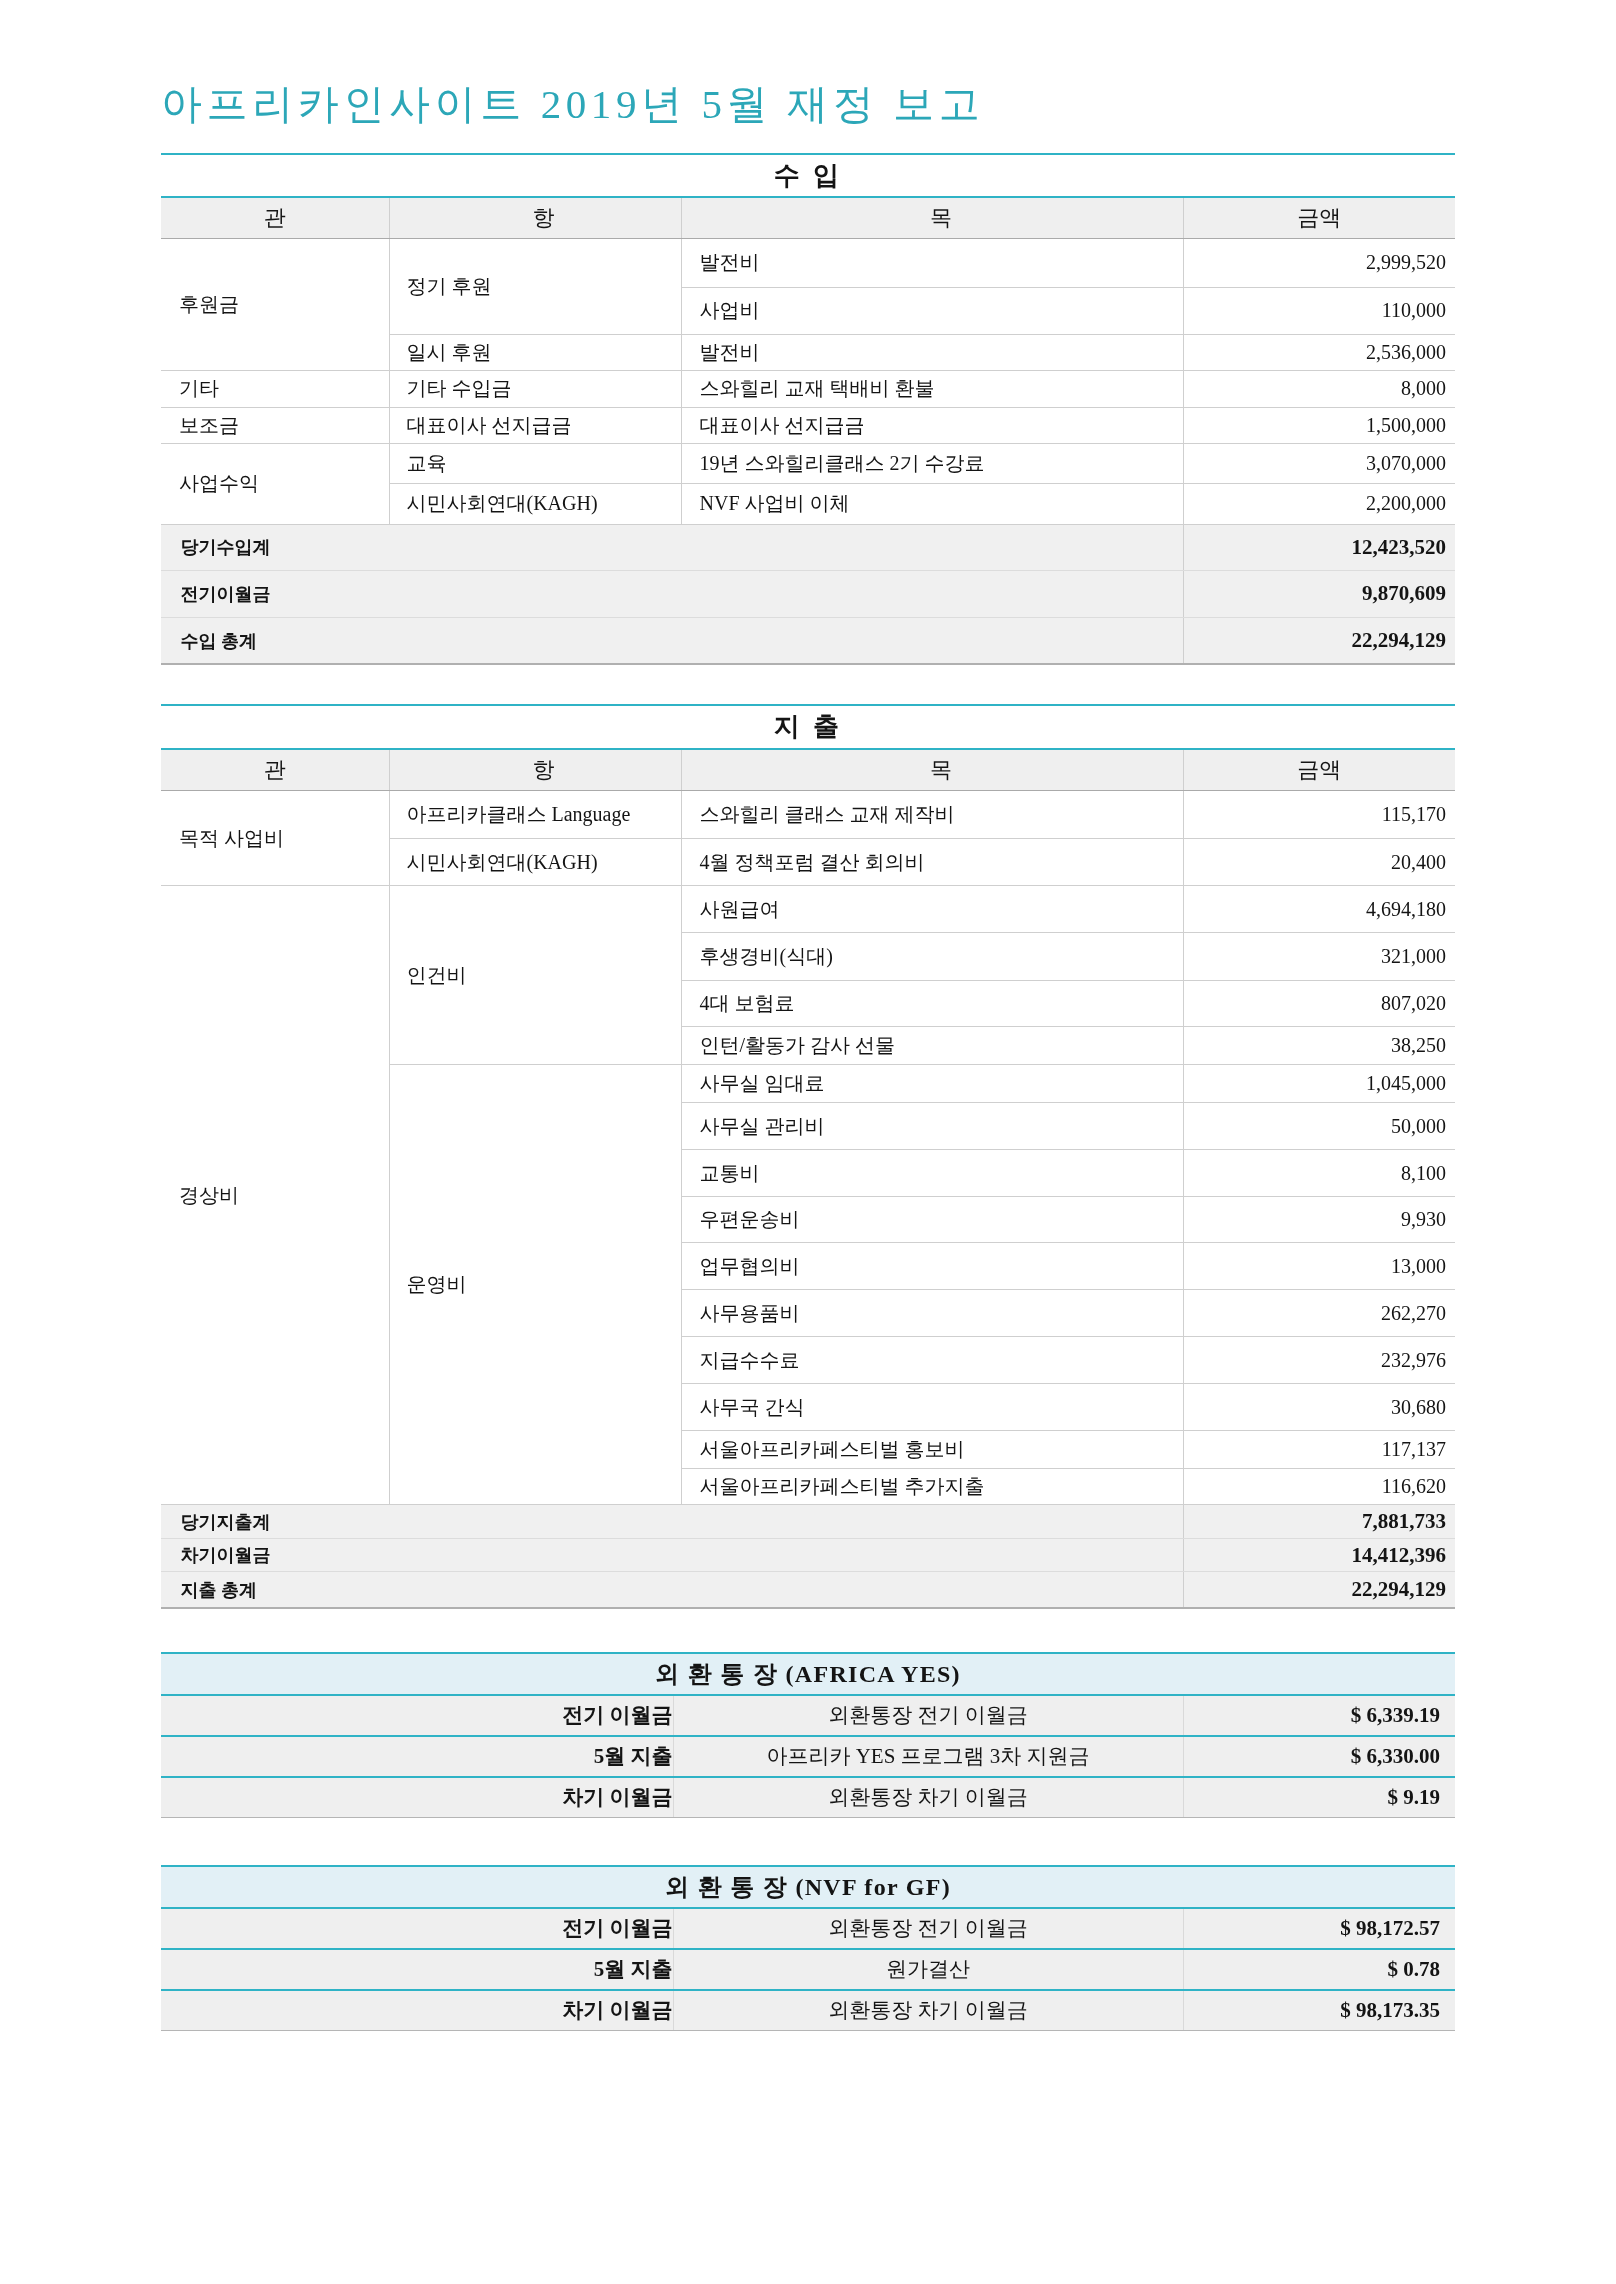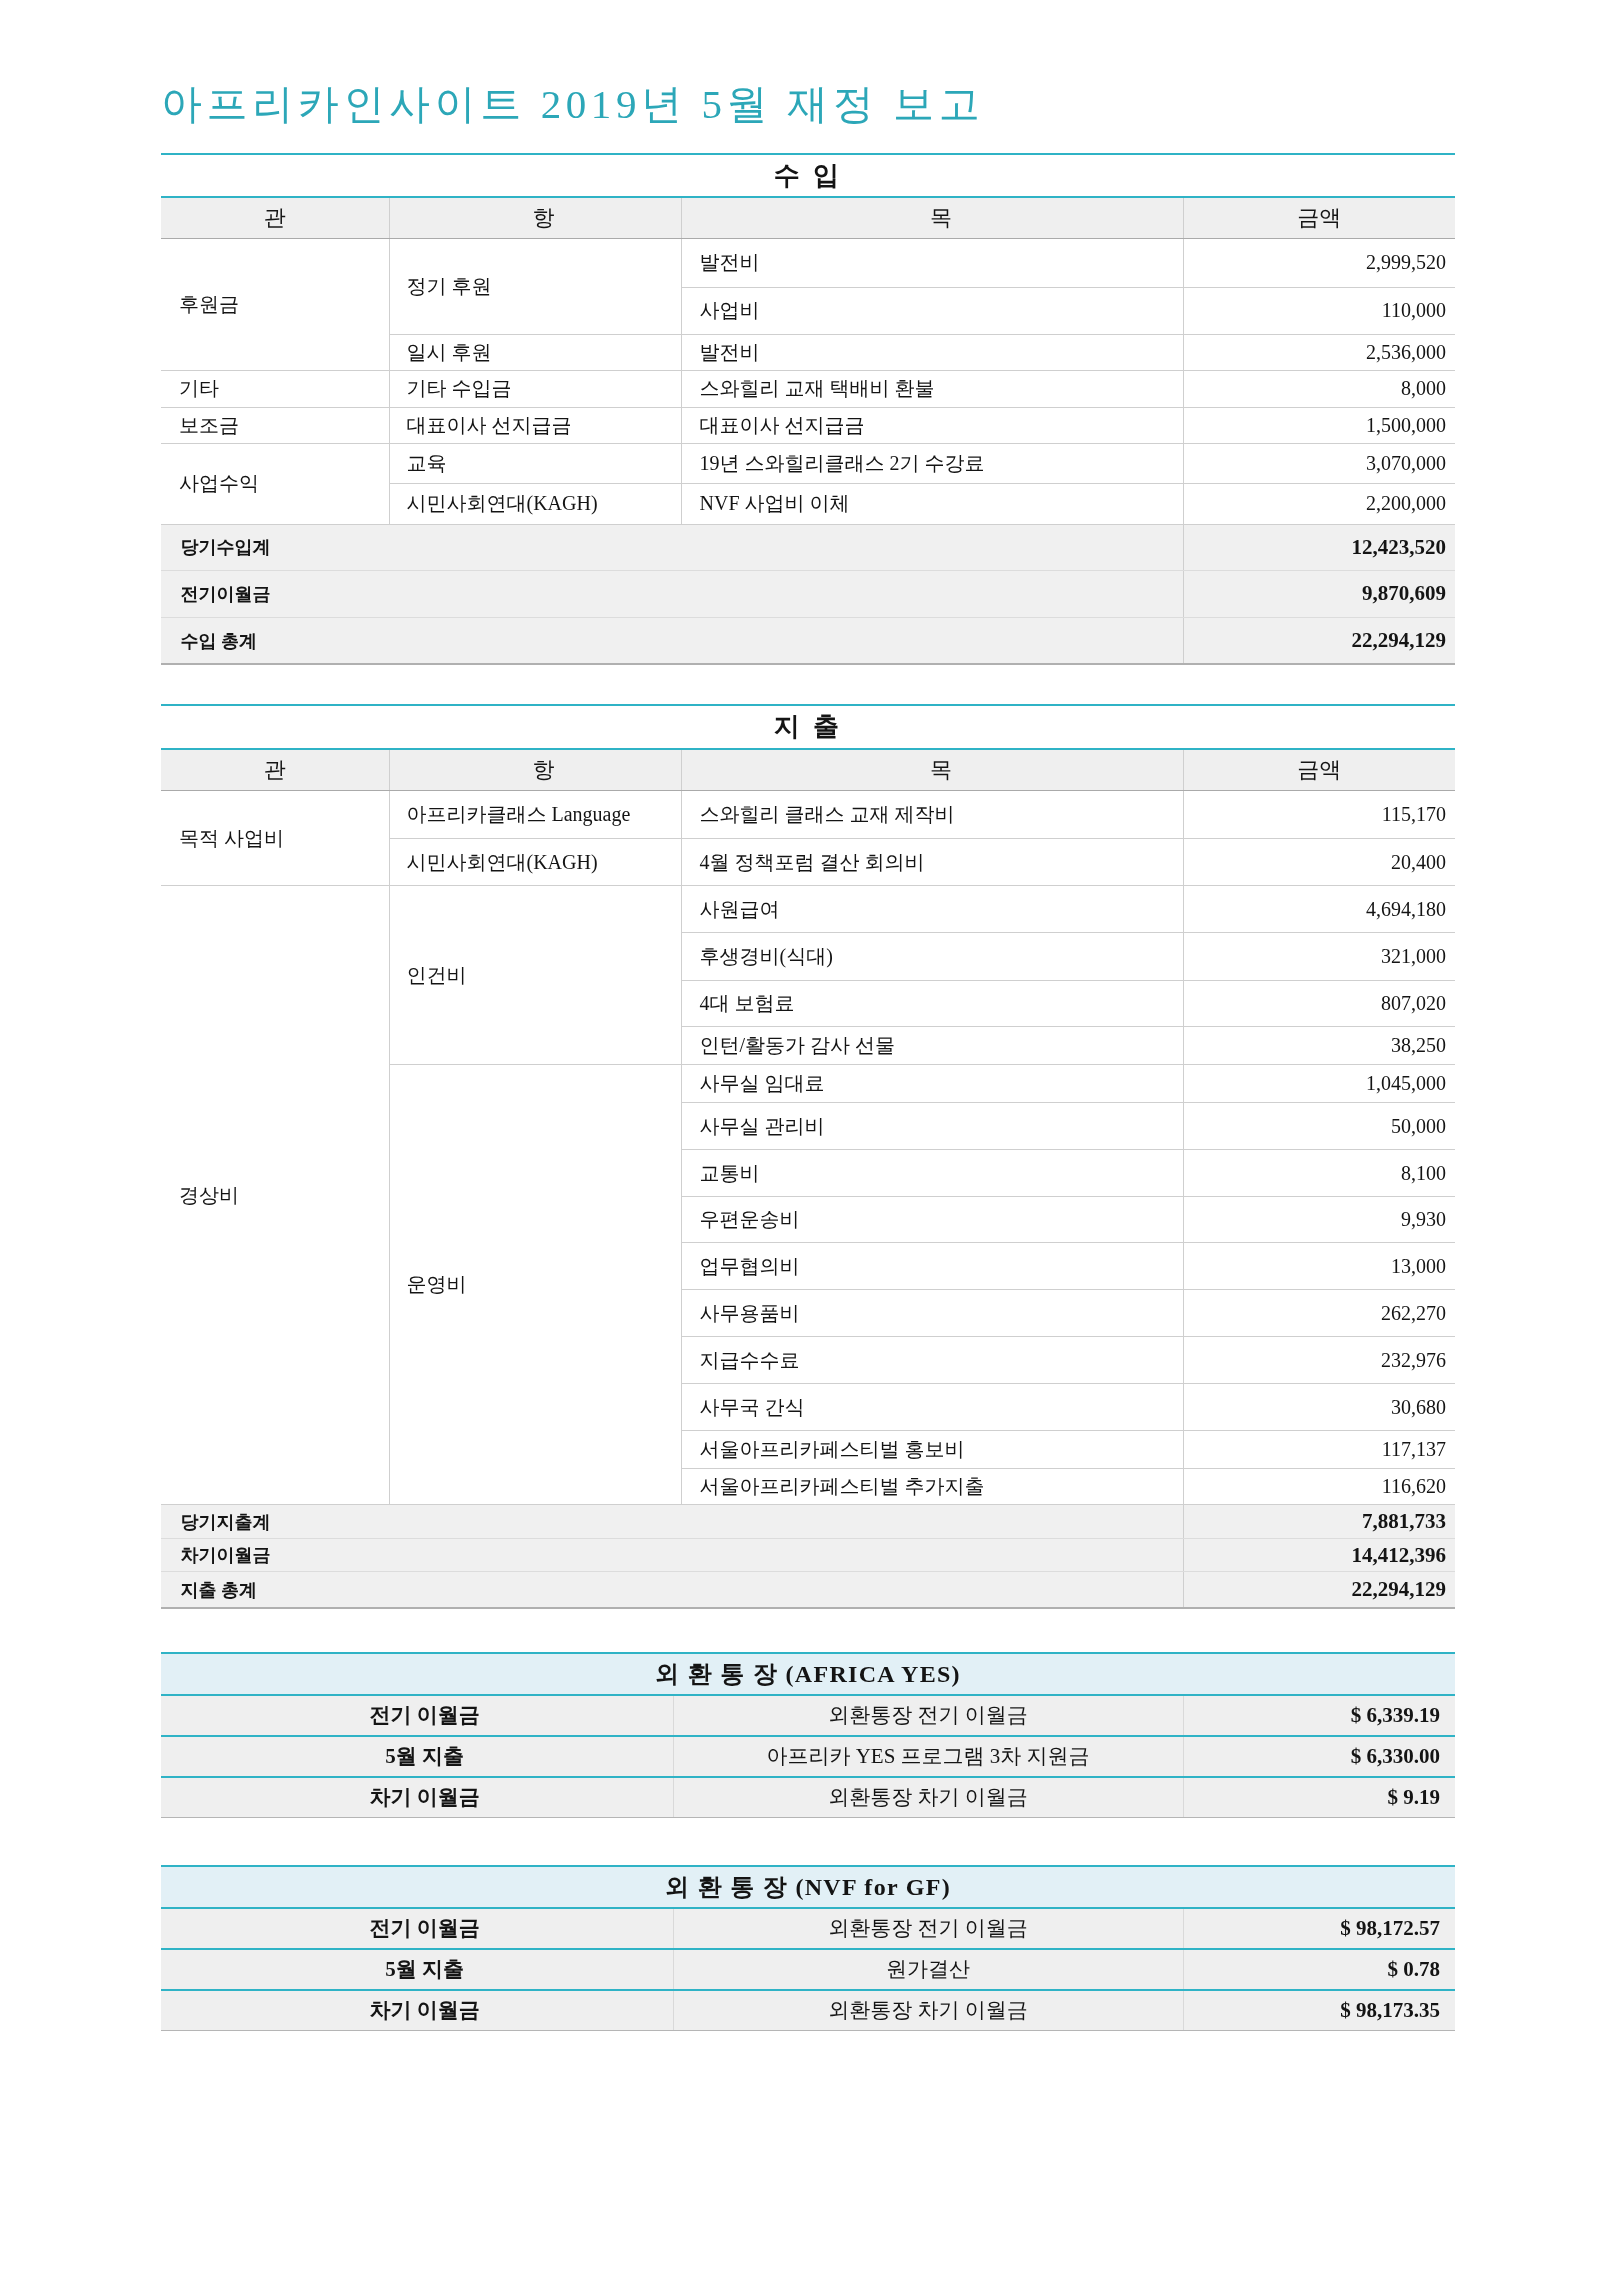--- a/index.html
+++ b/index.html
@@ -84,21 +84,21 @@
     border-bottom:2px solid #2fb3c6;
     height:40px;
   }
   .forex tr.r td{
     background:#efefef;
     font-size:21px;
     border-bottom:2px solid #2fb3c6;
     height:39px;
   }
   .forex tr.r:last-child td{border-bottom:1.3px solid #b5b5b5;}
-  .forex .f1{font-weight:700;padding-left:15.6px;text-align:center;}
+  .forex .f1{font-weight:700;padding-left:15.6px;text-align:right;}
   .forex .f2{text-align:center;border-left:1.3px solid #d9d9d9;}
   .forex .f3{text-align:right;font-weight:700;padding-right:15px;border-left:1.3px solid #d9d9d9;}
 
   
   .logo-wrap{margin-top:30px;text-align:center;}
   .logo{display:inline-block;position:relative;width:238px;text-align:left;}
   .logo-africa{
     font-family:"Liberation Sans", sans-serif;
     font-weight:700;font-size:46px;line-height:48px;
     color:#1b7dc0;letter-spacing:0.7px;

